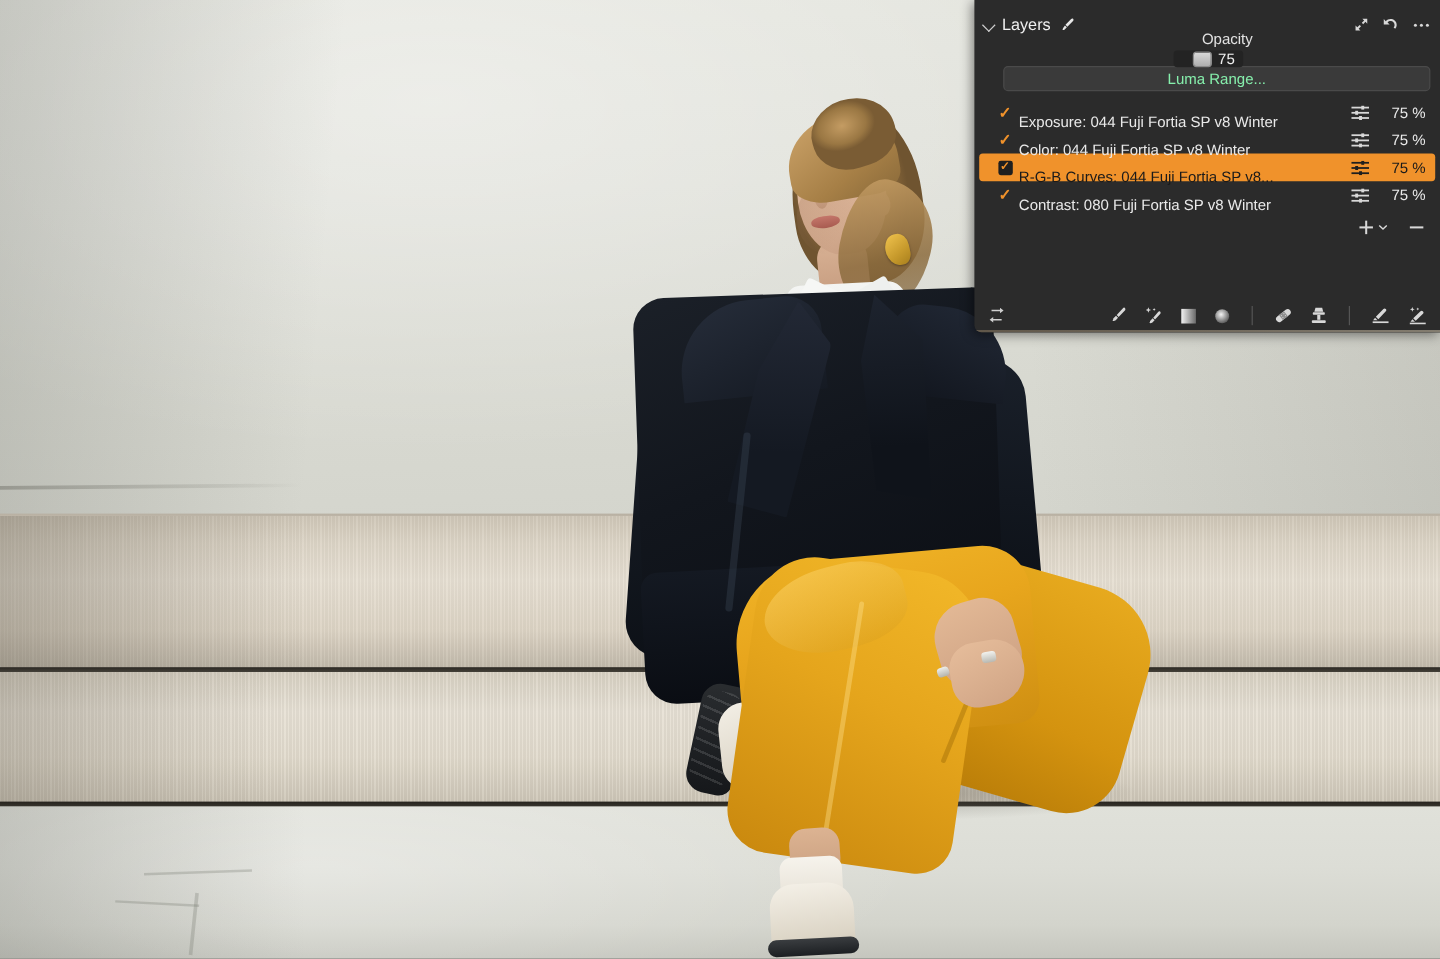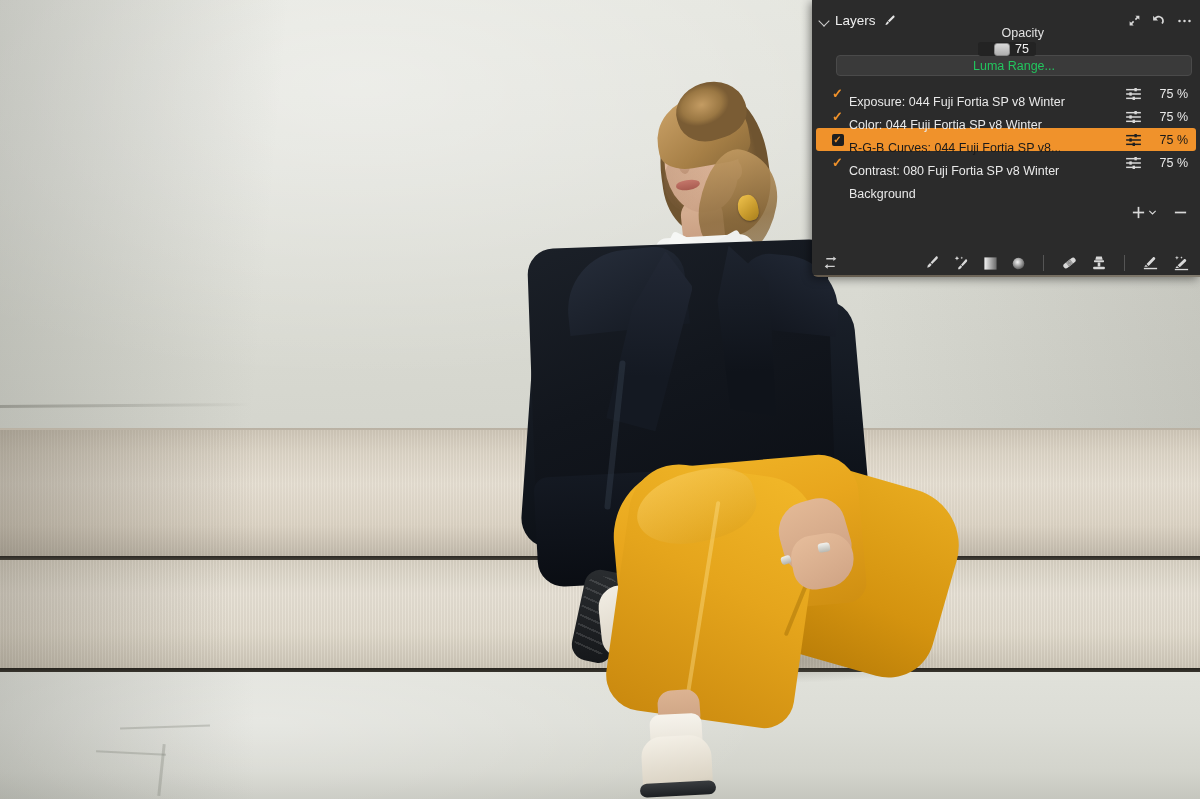--- a/index.html
+++ b/index.html
@@ -393,21 +393,21 @@
     width:58px; height:19px; margin-left:10px;
     background:#232323; border-radius:3px;
     display:flex; align-items:center; justify-content:flex-end;
     padding-right:7px; font-size:12.5px; color:#efefef;
   }
 
   .luma-btn {
     margin:3px 8px 6px 24px; height:21px;
     background:#3a3a3a; border:1px solid #4a4a4a; border-radius:4px;
     display:flex; align-items:center; justify-content:center;
-    font-size:12.5px; color:#22c55e;
+    font-size:12.5px; color:#86efac;
   }
 
   .layer-list { padding:0 4px; }
   .layer-row {
     height:23px; display:flex; align-items:center;
     padding:0 6px 0 14px; border-radius:3px;
   }
   .layer-row.selected { background:#f0922b; color:#1a1a1a; }
   .chk { width:15px; flex:0 0 15px; display:flex; align-items:center; justify-content:center; }
   .check-mark { color:#f0922b; font-size:13px; font-weight:bold; line-height:1; }
@@ -652,26 +652,20 @@
             <rect x="0" y="5.7" width="16" height="1.6" fill="#d8d8d8"></rect>
             <rect x="0" y="10.4" width="16" height="1.6" fill="#d8d8d8"></rect>
             <rect x="9" y="0" width="2.6" height="3.6" fill="#d8d8d8"></rect>
             <rect x="3.5" y="4.7" width="2.6" height="3.6" fill="#d8d8d8"></rect>
             <rect x="7" y="9.4" width="2.6" height="3.6" fill="#d8d8d8"></rect>
           </svg>
         </span>
         <span class="layer-pct">75 %</span>
       </div>
 
-      <div class="layer-row">
-        <span class="chk"></span>
-        <span class="layer-name">Background</span>
-        <span class="layer-mask"></span>
-        <span class="layer-pct"></span>
-      </div>
 
     </div>
 
     <div class="plus-row">
       <span class="plus-grp">
         <svg width="15" height="15" viewBox="0 0 16 16">
           <rect x="7.1" y="2" width="1.8" height="12" fill="#d8d8d8"></rect>
           <rect x="2" y="7.1" width="12" height="1.8" fill="#d8d8d8"></rect>
         </svg>
         <svg width="9" height="9" viewBox="0 0 10 10">

